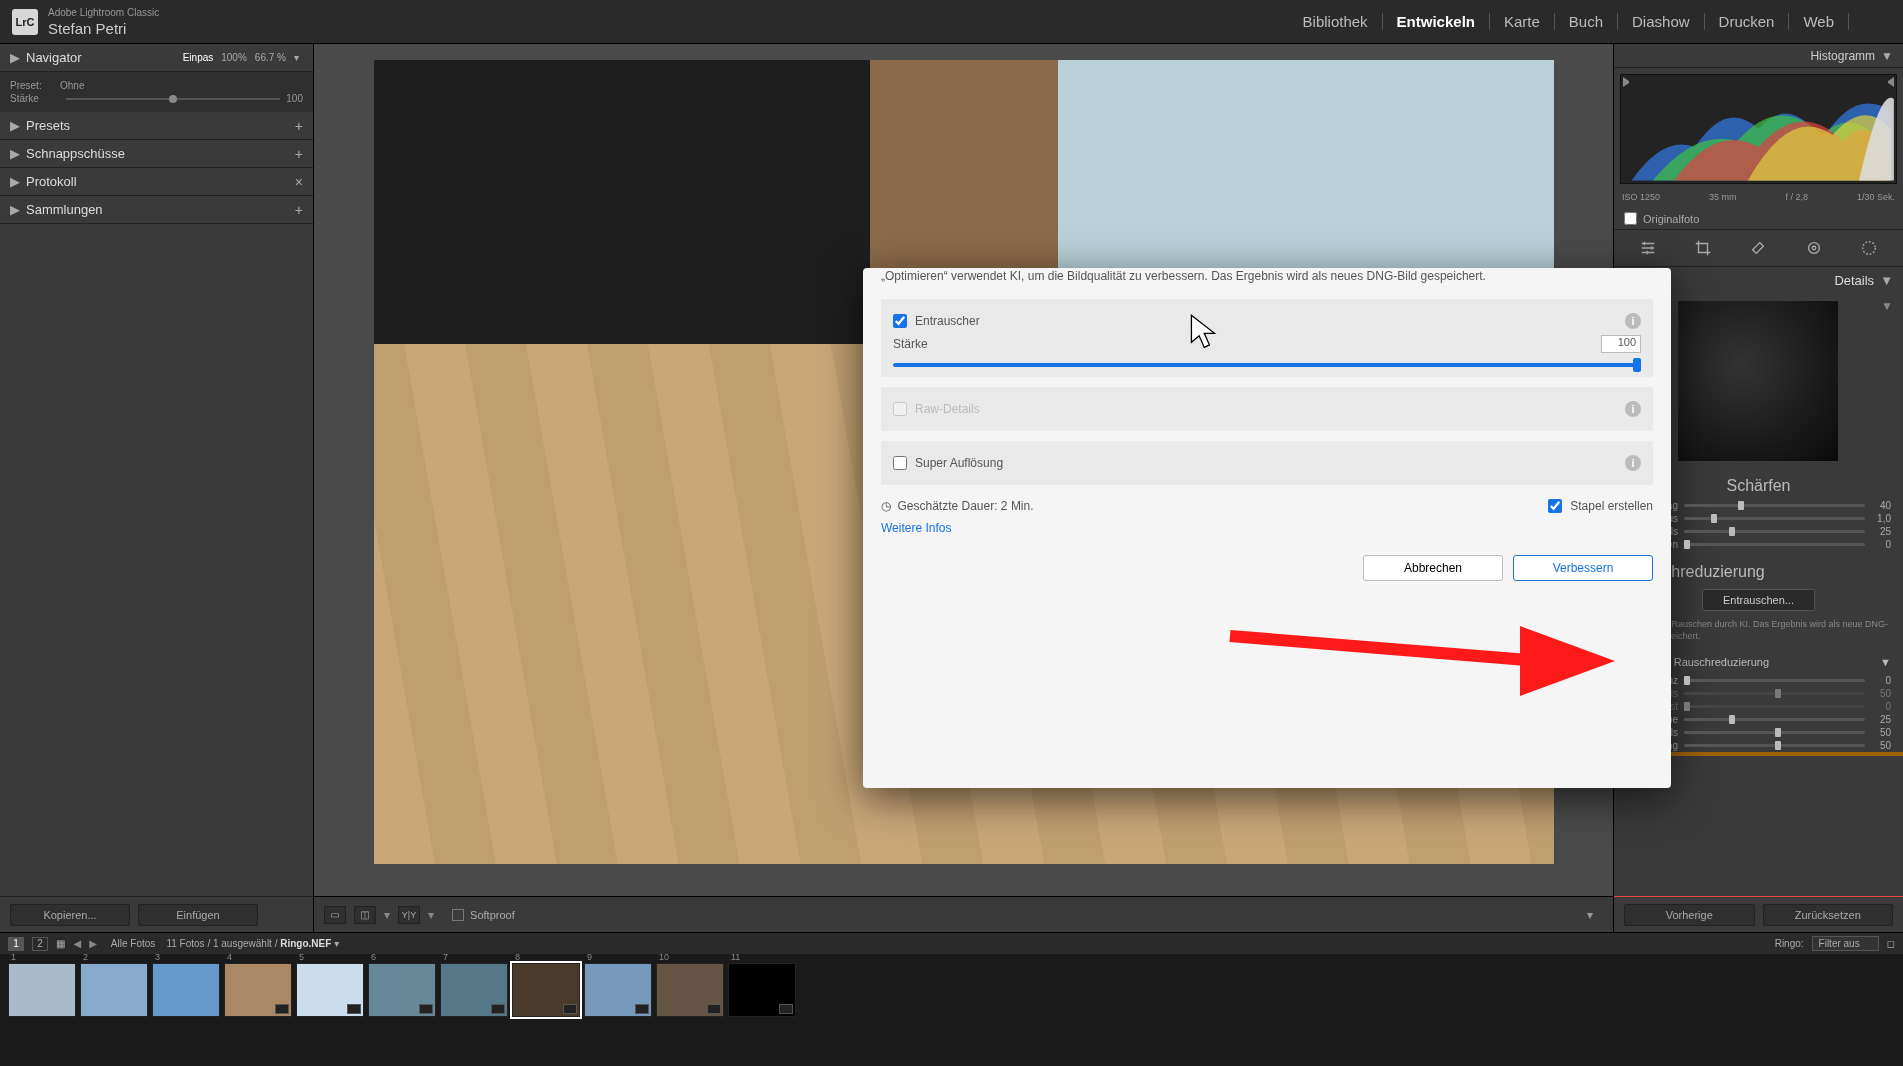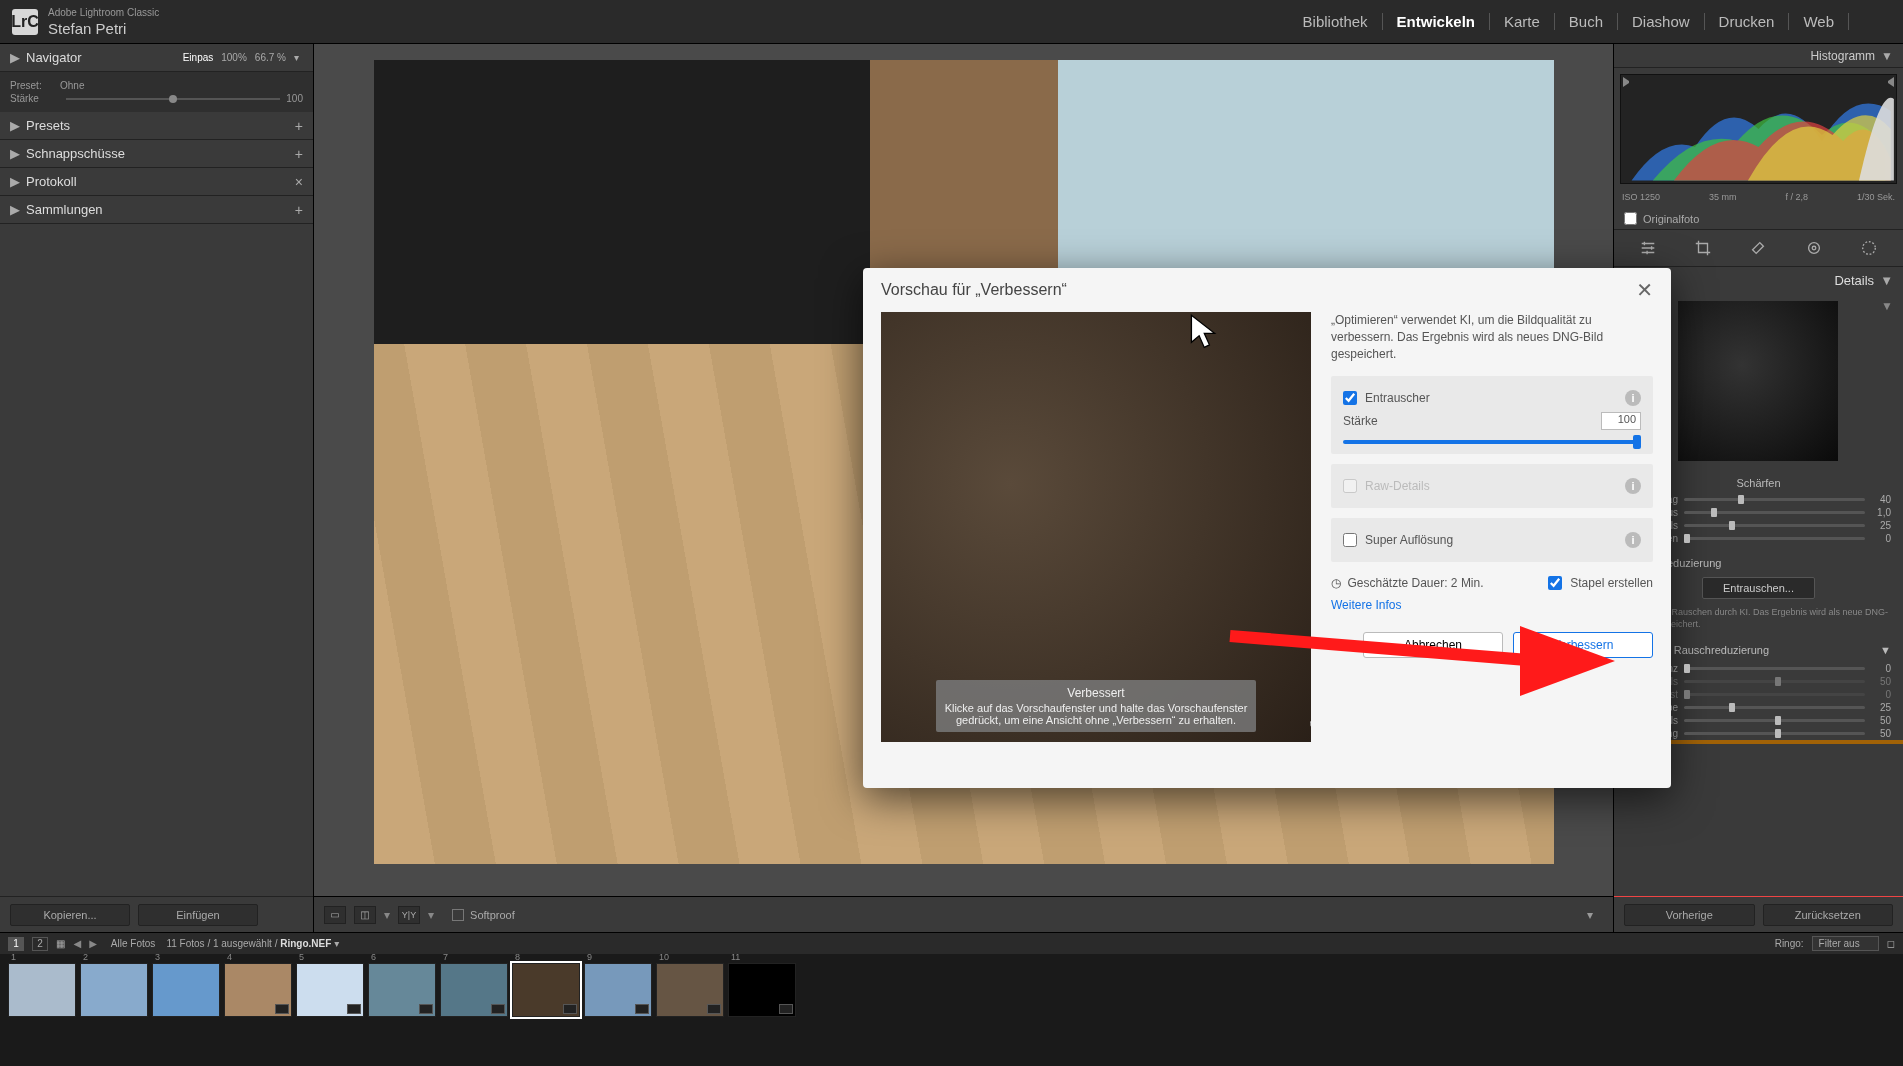--- a/index.html
+++ b/index.html
@@ -1,19 +1,19 @@
 <!DOCTYPE html>
 <html><head>
 <meta charset="utf-8">
 <style>
 *{box-sizing:border-box;margin:0;padding:0;font-family:"Segoe UI",Tahoma,sans-serif;user-select:none}
 body{background:#1a1a1a;color:#ccc;width:1903px;height:1066px;overflow:hidden;font-size:12px;position:relative}
 
 .topbar{display:flex;align-items:center;height:44px;background:#2a2a2a;border-bottom:1px solid #000;padding:0 12px}
-.logo{width:26px;height:26px;background:#d7d7d7;color:#222;font-weight:700;font-size:16px;display:flex;align-items:center;justify-content:center;border-radius:3px;margin-right:10px}
+.logo{width:26px;height:26px;background:#d7d7d7;color:#222;font-weight:700;font-size:11px;display:flex;align-items:center;justify-content:center;border-radius:3px;margin-right:10px}
 .appname{font-size:10px;color:#999}
 .username{font-size:15px;color:#ccc;margin-top:2px}
 .modules{margin-left:auto;display:flex;gap:0;align-items:center;font-size:15px;color:#bbb}
 .modules span{padding:0 14px;border-right:1px solid #555;cursor:pointer}
 .modules span:last-of-type{border-right:none}
 .modules .active{color:#fff;font-weight:600}
 .cloud{width:24px;height:16px;margin-left:14px}
 .cloud svg{fill:#aaa}
 
 .main{display:flex;height:888px}
@@ -74,21 +74,21 @@
 .rp-row{display:flex;align-items:center;padding:4px 10px;font-size:11px;color:#aaa}
 .rp-row input[type=checkbox]{margin-right:6px;accent-color:#888}
 .toolstrip{display:flex;justify-content:space-around;padding:8px 6px;border-top:1px solid #222;border-bottom:1px solid #222}
 .toolstrip .tool{width:24px;height:20px;display:flex;align-items:center;justify-content:center;color:#aaa}
 .toolstrip .tool svg{width:18px;height:18px;fill:none;stroke:#aaa;stroke-width:1.5}
 .panel-section{border-bottom:4px solid #a16207}
 .ps-hdr{display:flex;align-items:center;height:26px;padding:0 10px;font-size:13px;color:#ddd}
 .ps-hdr .eye{width:14px;margin-right:auto;color:#888;font-size:11px}
 .ps-hdr .tri{margin-left:6px;color:#aaa}
 .detail-thumb{width:160px;height:160px;background:#1a1a1a;margin:8px auto;background-image:radial-gradient(circle at 40% 40%,#333,#0a0a0a)}
-.ps-sub{text-align:center;font-size:11px;color:#bbb;margin:8px 0 4px}
+.ps-sub{text-align:center;font-size:16px;color:#bbb;margin:8px 0 4px}
 .sliderrow{display:flex;align-items:center;padding:1px 12px;font-size:10px;color:#aaa}
 .sliderrow .lbl{width:58px;text-align:right;padding-right:6px}
 .sliderrow .track{flex:1;height:3px;background:#555;position:relative;border-radius:2px}
 .sliderrow .track .kn{position:absolute;top:-3px;width:6px;height:9px;background:#bbb;border-radius:1px}
 .sliderrow .val{width:26px;text-align:right;padding-left:4px}
 .sliderrow.dim{color:#777}
 .sliderrow.dim .track{background:#444}
 .sliderrow.dim .track .kn{background:#777}
 .denoise-btn{display:block;margin:8px auto;padding:4px 20px;background:#2a2a2a;border:1px solid #555;color:#ccc;font-size:11px;border-radius:2px;cursor:pointer}
 .denoise-desc{font-size:9px;color:#888;padding:0 14px 8px;line-height:1.3}
@@ -196,32 +196,21 @@
     </div>
   </div>
 
   <div class="canvas">
     <div class="photo">
       <div class="wall"></div>
         <div class="floor"></div>
     </div>
 
     <div class="dialog">
-      <div class="dlg-title">
-        <span>Vorschau für „Verbessern“</span>
-        <span class="x">✕</span>
-      </div>
       <div class="dlg-body">
-        <div class="dlg-preview">
-          <div class="dlg-previewlabel">
-            <span class="big">Verbessert</span>
-            <span>Klicke auf das Vorschaufenster und halte das Vorschaufenster gedrückt, um eine Ansicht ohne „Verbessern“ zu erhalten.</span>
-          </div>
-          <span class="dlg-zoom">🔍</span>
-        </div>
         <div class="dlg-right">
           <div class="dlg-desc">„Optimieren“ verwendet KI, um die Bildqualität zu verbessern. Das Ergebnis wird als neues DNG-Bild gespeichert.</div>
 
           <div class="dlg-group">
             <div class="dlg-row">
               <input type="checkbox" checked="" style="">
               <span>Entrauscher</span>
               <span class="info">i</span>
             </div>
             <div class="dlg-slider-row">

